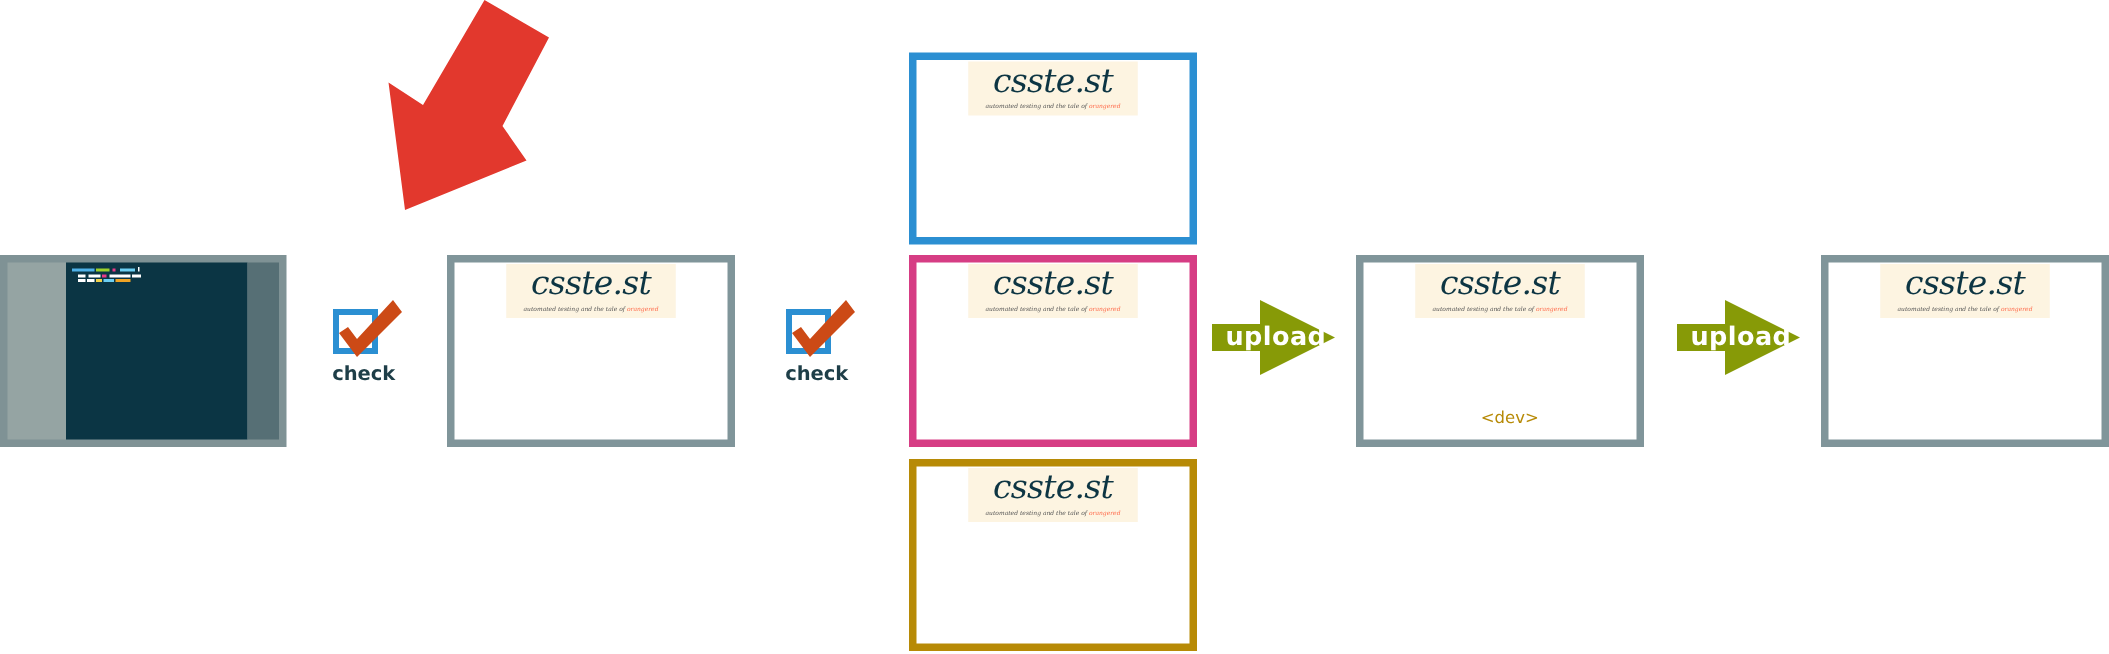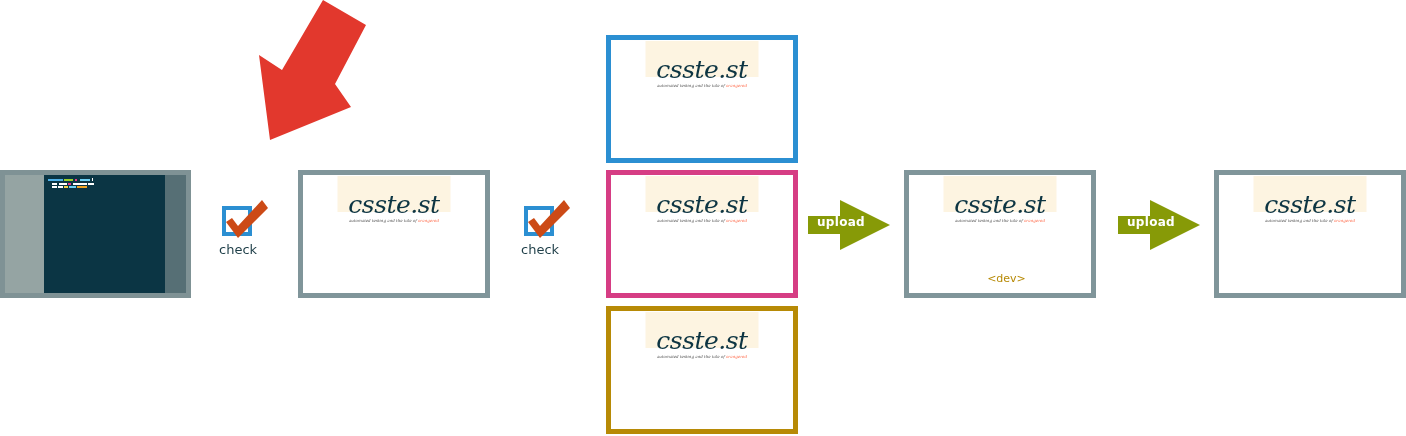--- a/index.html
+++ b/index.html
@@ -13,35 +13,35 @@
   .editor .code-pane { position: absolute; left: 39px; top: 0; width: 121px; bottom: 0; background: #0b3544; }
   .editor .right-pane { position: absolute; left: 160px; top: 0; right: 0; bottom: 0; background: #566f75; }
   .code-line { position: absolute; height: 1.5px; }
 
   
   .frame { width: 192px; height: 128px; border: 5px solid #80959a; background: #fff; }
   .frame.blue { border-color: #2b8fd2; }
   .frame.pink { border-color: #d63d84; }
   .frame.gold { border-color: #b78a06; }
   .logo { position: absolute; left: 50%; transform: translateX(-50%); top: 1px; width: 113px; height: 36px; background: #fdf4e1; text-align: center; }
-  .logo-title { font-family: "DejaVu Serif", serif; font-style: italic; font-size: 25px; color: #0d3543; line-height: 27px; letter-spacing: -0.5px; display: block; margin-top: 15px; }
+  .logo-title { font-family: "DejaVu Serif", serif; font-style: italic; font-size: 22px; color: #0d3543; line-height: 27px; letter-spacing: -0.5px; display: block; }
   .logo-sub { font-family: "DejaVu Serif", serif; font-style: italic; font-size: 4px; color: #555; display: block; line-height: 5px; white-space: nowrap; }
   .logo-sub .accent { color: #ff6a4a; }
   .dev-label { position: absolute; left: 13px; right: 0; bottom: 8px; text-align: center; font-family: "DejaVu Sans", sans-serif; font-size: 11px; color: #b78a06; }
 
   
   .check { width: 50px; height: 66px; text-align: center; }
   .check .box { position: absolute; left: 6px; top: 6px; width: 30px; height: 30px; border: 4px solid #2b8fd2; box-sizing: border-box; background: #fff; }
   .check svg { position: absolute; left: 0; top: 0; }
-  .check .label { position: absolute; left: 0; right: 0; top: 42px; font-size: 13px; font-weight: normal; color: #1e3e48; text-align: left; padding-left: 3px; }
+  .check .label { position: absolute; left: 0; right: 0; top: 42px; font-size: 13px; font-weight: bold; color: #1e3e48; text-align: center; padding-left: 3px; }
 
   
   .upload { width: 82px; height: 50px; }
   .upload svg { position: absolute; left: 0; top: 0; }
-  .upload .label { position: absolute; left: 9px; top: 15px; font-size: 12px; font-weight: bold; color: #fff; letter-spacing: 0.3px; }
+  .upload .label { position: absolute; left: 9px; top: 15px; font-size: 17px; font-weight: bold; color: #fff; letter-spacing: 0.3px; }
 </style>
 </head>
 <body>
 
 <svg class="abs" style="left:255px;top:0;" width="115" height="145" viewBox="0 0 115 145">
   <polygon points="68,0 111,25 80,84 96,107 15,140 4,55 27,70" fill="#e2382d"></polygon>
 </svg>
 
 <div class="abs editor">
   <div class="inner">

